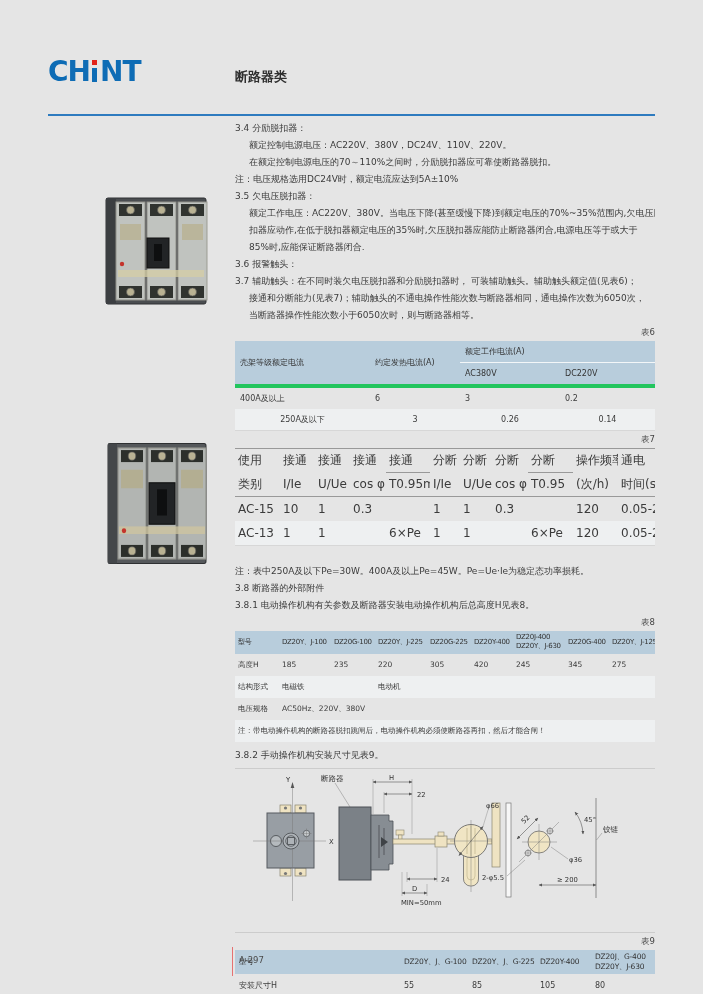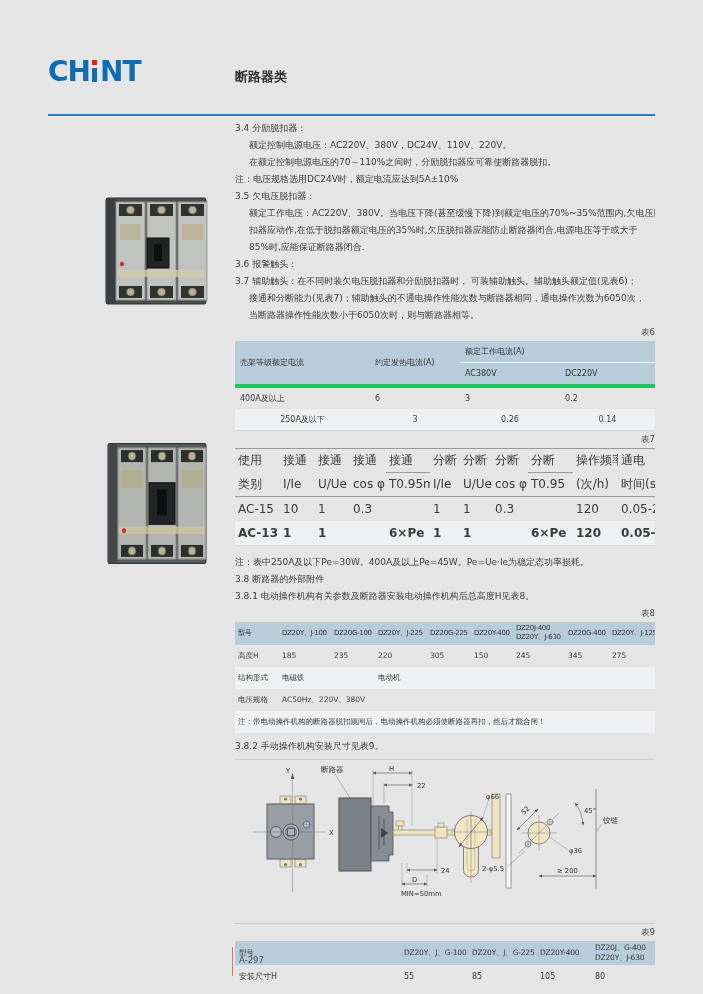--- a/index.html
+++ b/index.html
@@ -27,34 +27,34 @@
   .t6{font-size:8px;}
   .t6 td{height:9px;}
   .t6 tbody tr:nth-child(1) td{border-top:4px solid #22c55e;}
   .t6 tbody tr:nth-child(2) td,.alt{background:#eef0f1;}
   .t6 tbody tr:last-child td{border-bottom:1px solid #d7d7d7;text-align:center;}
   .t7{font-size:12px;border-top:1px solid #999;}
   .t7 th{padding:3px 3px;}
   .t7 td{padding:3.5px 3px;}
   .t7 .h2 th{border-bottom:1px solid #999;}
   .t7 .ul{border-bottom:1px solid #999;}
-  .t7 tbody tr:nth-child(2) td{background:#eef0f1;font-weight:bold;}
+  .t7 tbody tr:nth-child(2) td{background:#eef0f1;}
   .t7 tbody tr:last-child td{border-bottom:1px solid #d7d7d7;}
   .t8{font-size:7.5px;}
   .t8 th{font-size:7px;letter-spacing:-0.3px;padding:2px 3px;line-height:1.35;}
   .t8 td{padding:2.5px 3px;}
   .t8 .r2 td{background:#eef0f1;}
   .t8 .note td{background:#eef0f1;font-size:7.5px;}
   .t9{font-size:8px;}
   .t9 th{font-size:7.5px;letter-spacing:-0.2px;line-height:1.35;padding:2px 4px;}
   .t9 td{padding:3px 4px;}
   .figrule{border:0;border-top:1px solid #ccc;margin:4px 0 0;}
   .fig{display:block;margin:1px 0 0 4px;}
   .s382{margin-top:5px;}
-  .s-note{margin-top:8px;}
+  .s-note{margin-top:17px;}
   
   .foot{position:absolute;left:232px;top:947px;display:flex;}
   .foot .rl{width:1px;height:29px;background:#e57272;}
   .foot .pn{font-size:8.5px;color:#4a4a4a;margin:8px 0 0 6px;}
   
   .fig text{font-size:6.8px;fill:#333;}
   .fig .zh{font-size:7.5px;}
   .fig .dim{stroke:#555;stroke-width:.6;fill:none;}
   .fig .ext{stroke:#888;stroke-width:.45;fill:none;}
   .fig .cl{stroke:#777;stroke-width:.45;fill:none;}
@@ -299,21 +299,21 @@
           <th>DZ20Y、J-1250</th>
         </tr>
       </thead>
       <tbody>
         <tr>
           <td>高度H</td>
           <td>185</td>
           <td>235</td>
           <td>220</td>
           <td>305</td>
-          <td>150</td>
+          <td>420</td>
           <td>245</td>
           <td>345</td>
           <td>275</td>
         </tr>
         <tr class="r2">
           <td>结构形式</td>
           <td colspan="2">电磁铁</td>
           <td colspan="6">电动机</td>
         </tr>
         <tr>

